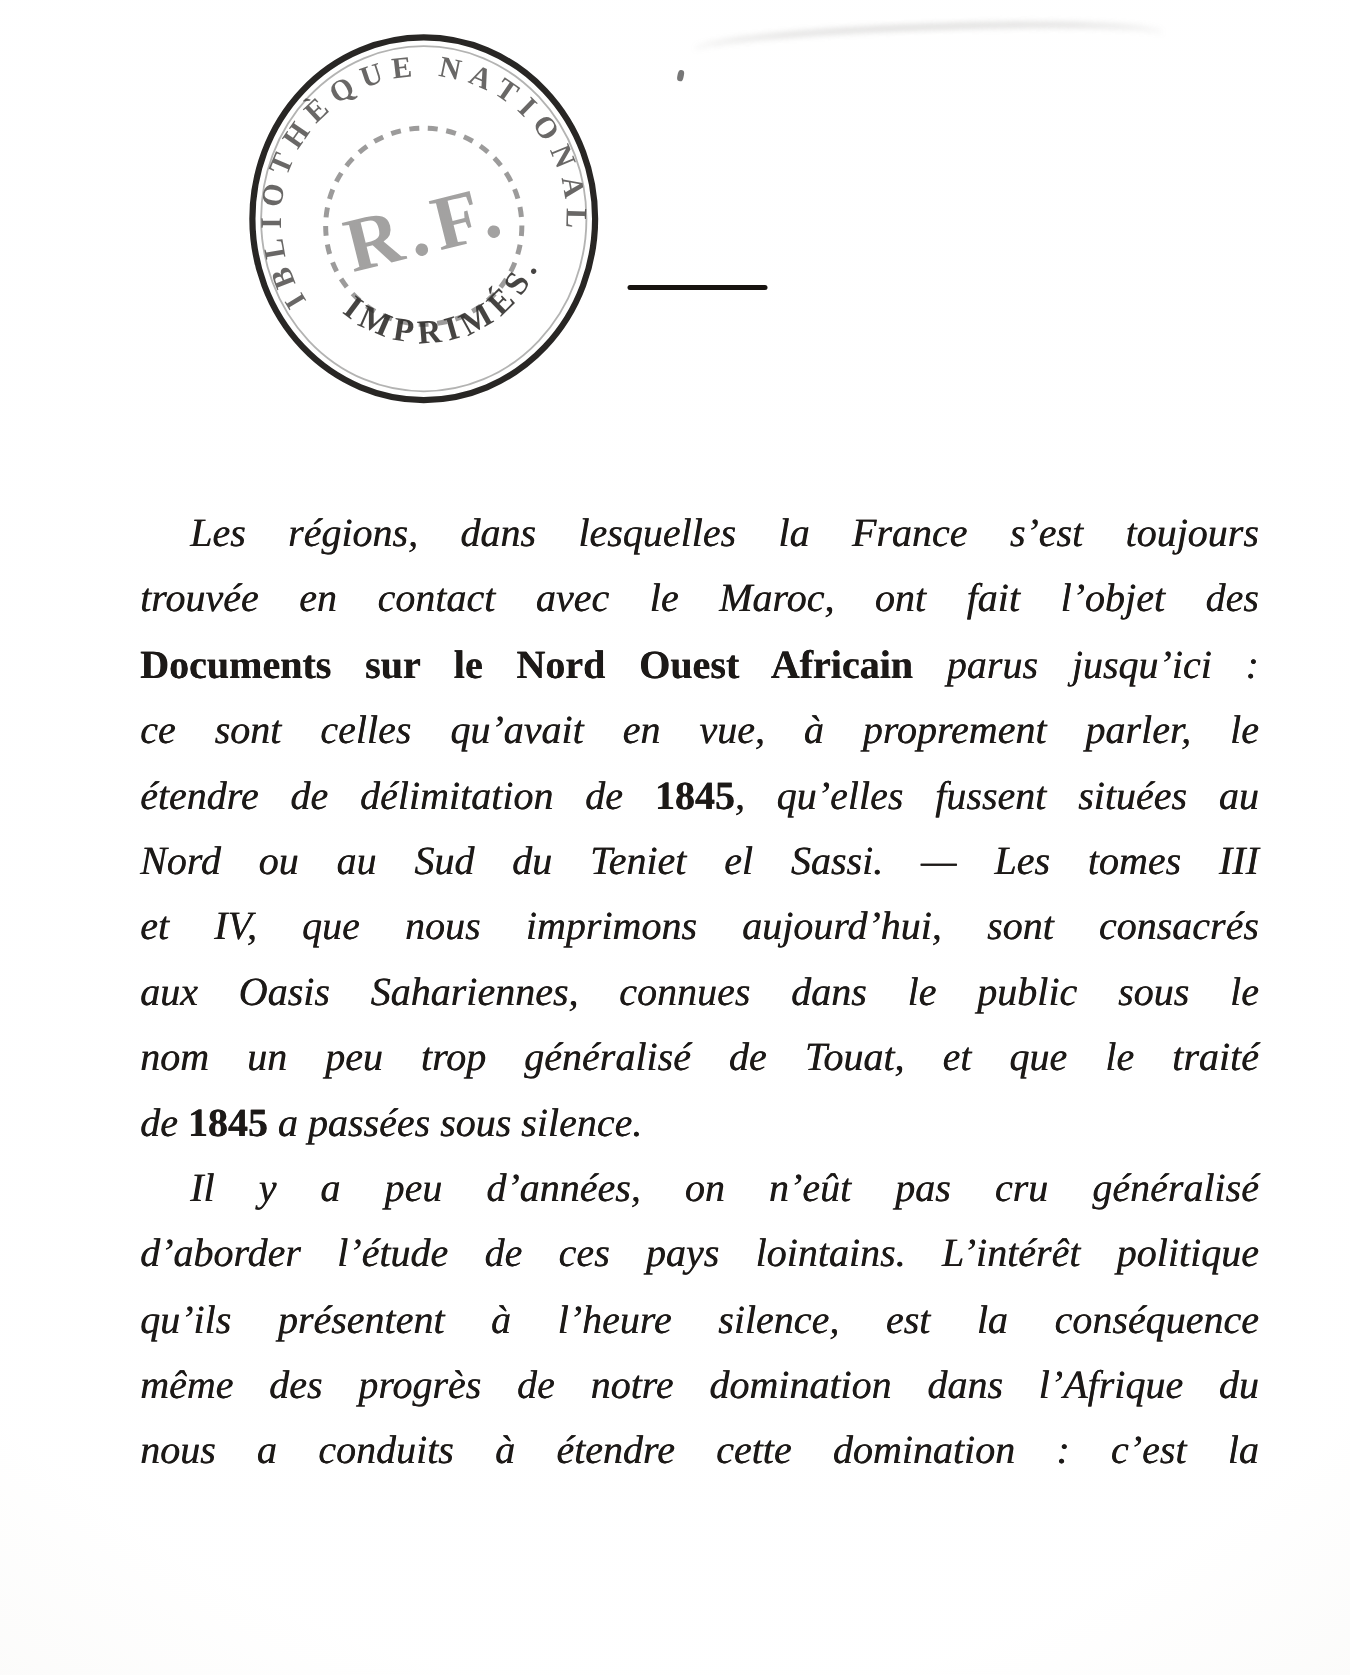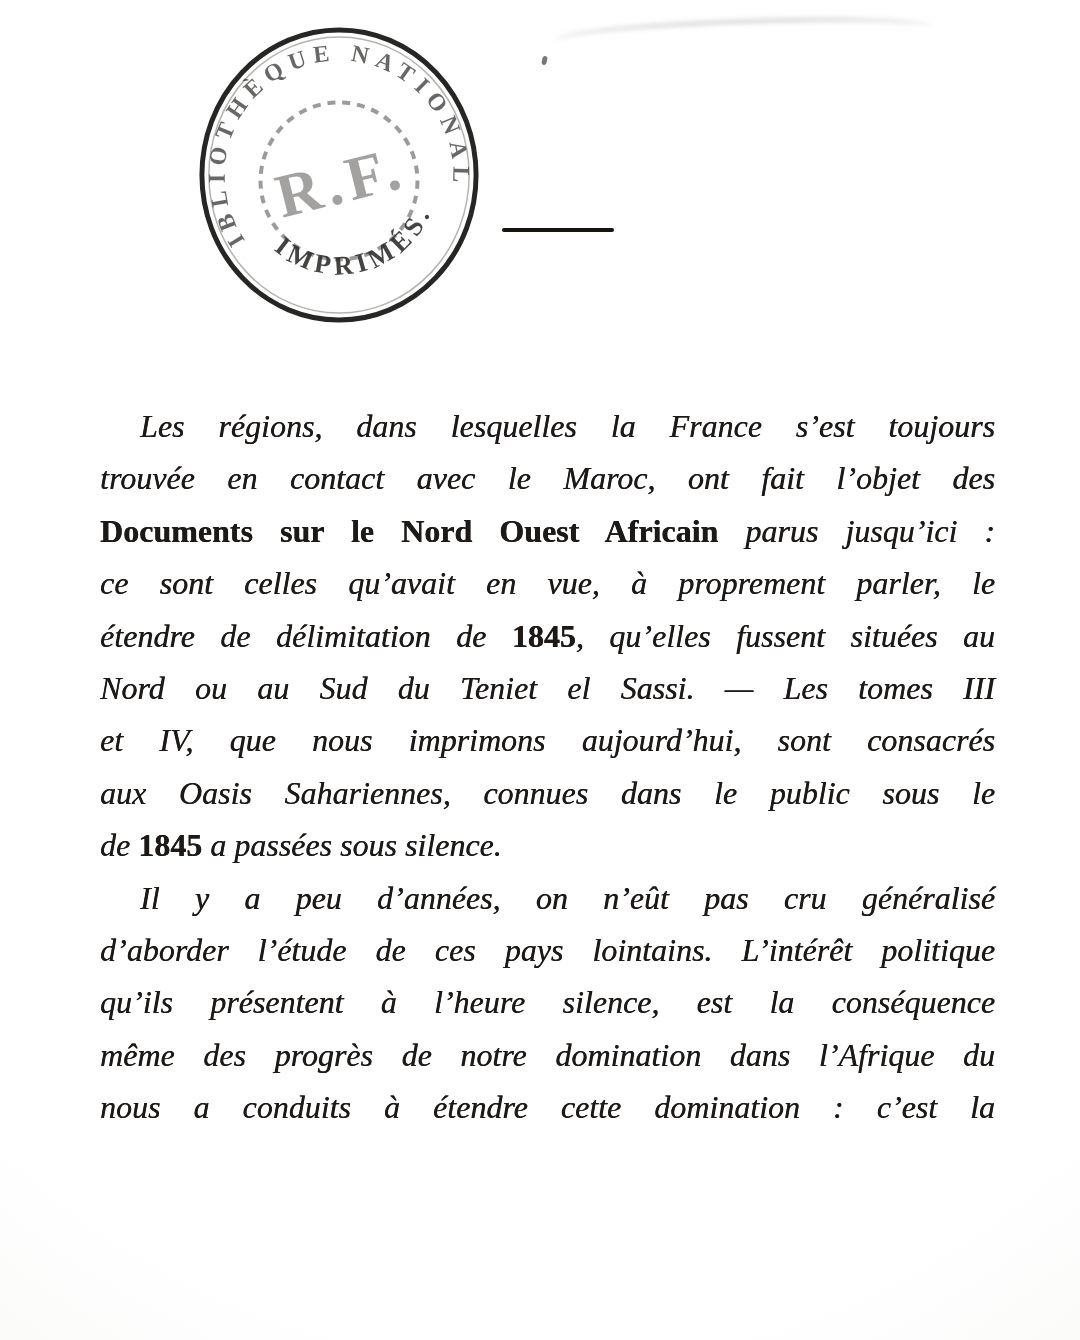--- a/index.html
+++ b/index.html
@@ -57,21 +57,21 @@
     fill:#1d1b19;opacity:.88;
   }
   .stamp .rf-text{
     font-family:"Liberation Serif", serif;
     font-size:62px;font-weight:700;letter-spacing:6px;
     fill:#3a3836;opacity:.5;
   }
 
   
   .bodytext{
-    position:absolute;left:100px;top:400px;width:895px;
+    position:absolute;left:112px;top:400px;width:895px;
   }
   .line{
     margin:0;height:52.4px;line-height:52.4px;font-size:32px;
     text-align:justify;text-align-last:justify;
     color:#1c1917;
     text-shadow:0.35px 0 0 currentColor;
     white-space:normal;
   }
   .line.left{text-align:left;text-align-last:left;}
   .ind{text-indent:40px;}
@@ -108,20 +108,21 @@
   <main class="bodytext">
 
     <p class="line ind"><span class="it">Les régions, dans lesquelles la France s’est toujours</span></p>
     <p class="line"><span class="it">trouvée en contact avec le Maroc, ont fait l’objet des</span></p>
     <p class="line"><span class="rom">Documents sur le Nord Ouest Africain</span><span class="it"> parus jusqu’ici :</span></p>
     <p class="line"><span class="it">ce sont celles qu’avait en vue, à proprement parler, le</span></p>
     <p class="line"><span class="it">étendre de délimitation de </span><span class="rom">1845</span><span class="it">, qu’elles fussent situées au</span></p>
     <p class="line"><span class="it">Nord ou au Sud du Teniet el Sassi. — Les tomes III</span></p>
     <p class="line"><span class="it">et IV, que nous imprimons aujourd’hui, sont consacrés</span></p>
     <p class="line"><span class="it">aux Oasis Sahariennes, connues dans le public sous le</span></p>
+    <p class="line"><span class="it">nom un peu trop généralisé de Touat, et que le traité</span></p>
     <p class="line left"><span class="it">de </span><span class="rom">1845</span><span class="it"> a passées sous silence.</span></p>
 
     <p class="line ind"><span class="it">Il y a peu d’années, on n’eût pas cru généralisé</span></p>
     <p class="line"><span class="it">d’aborder l’étude de ces pays lointains. L’intérêt politique</span></p>
     <p class="line"><span class="it">qu’ils présentent à l’heure silence, est la conséquence</span></p>
     <p class="line"><span class="it">même des progrès de notre domination dans l’Afrique du</span></p>
     <p class="line"><span class="it">nous a conduits à étendre cette domination : c’est la</span></p>
   </main>
 
 </div>

